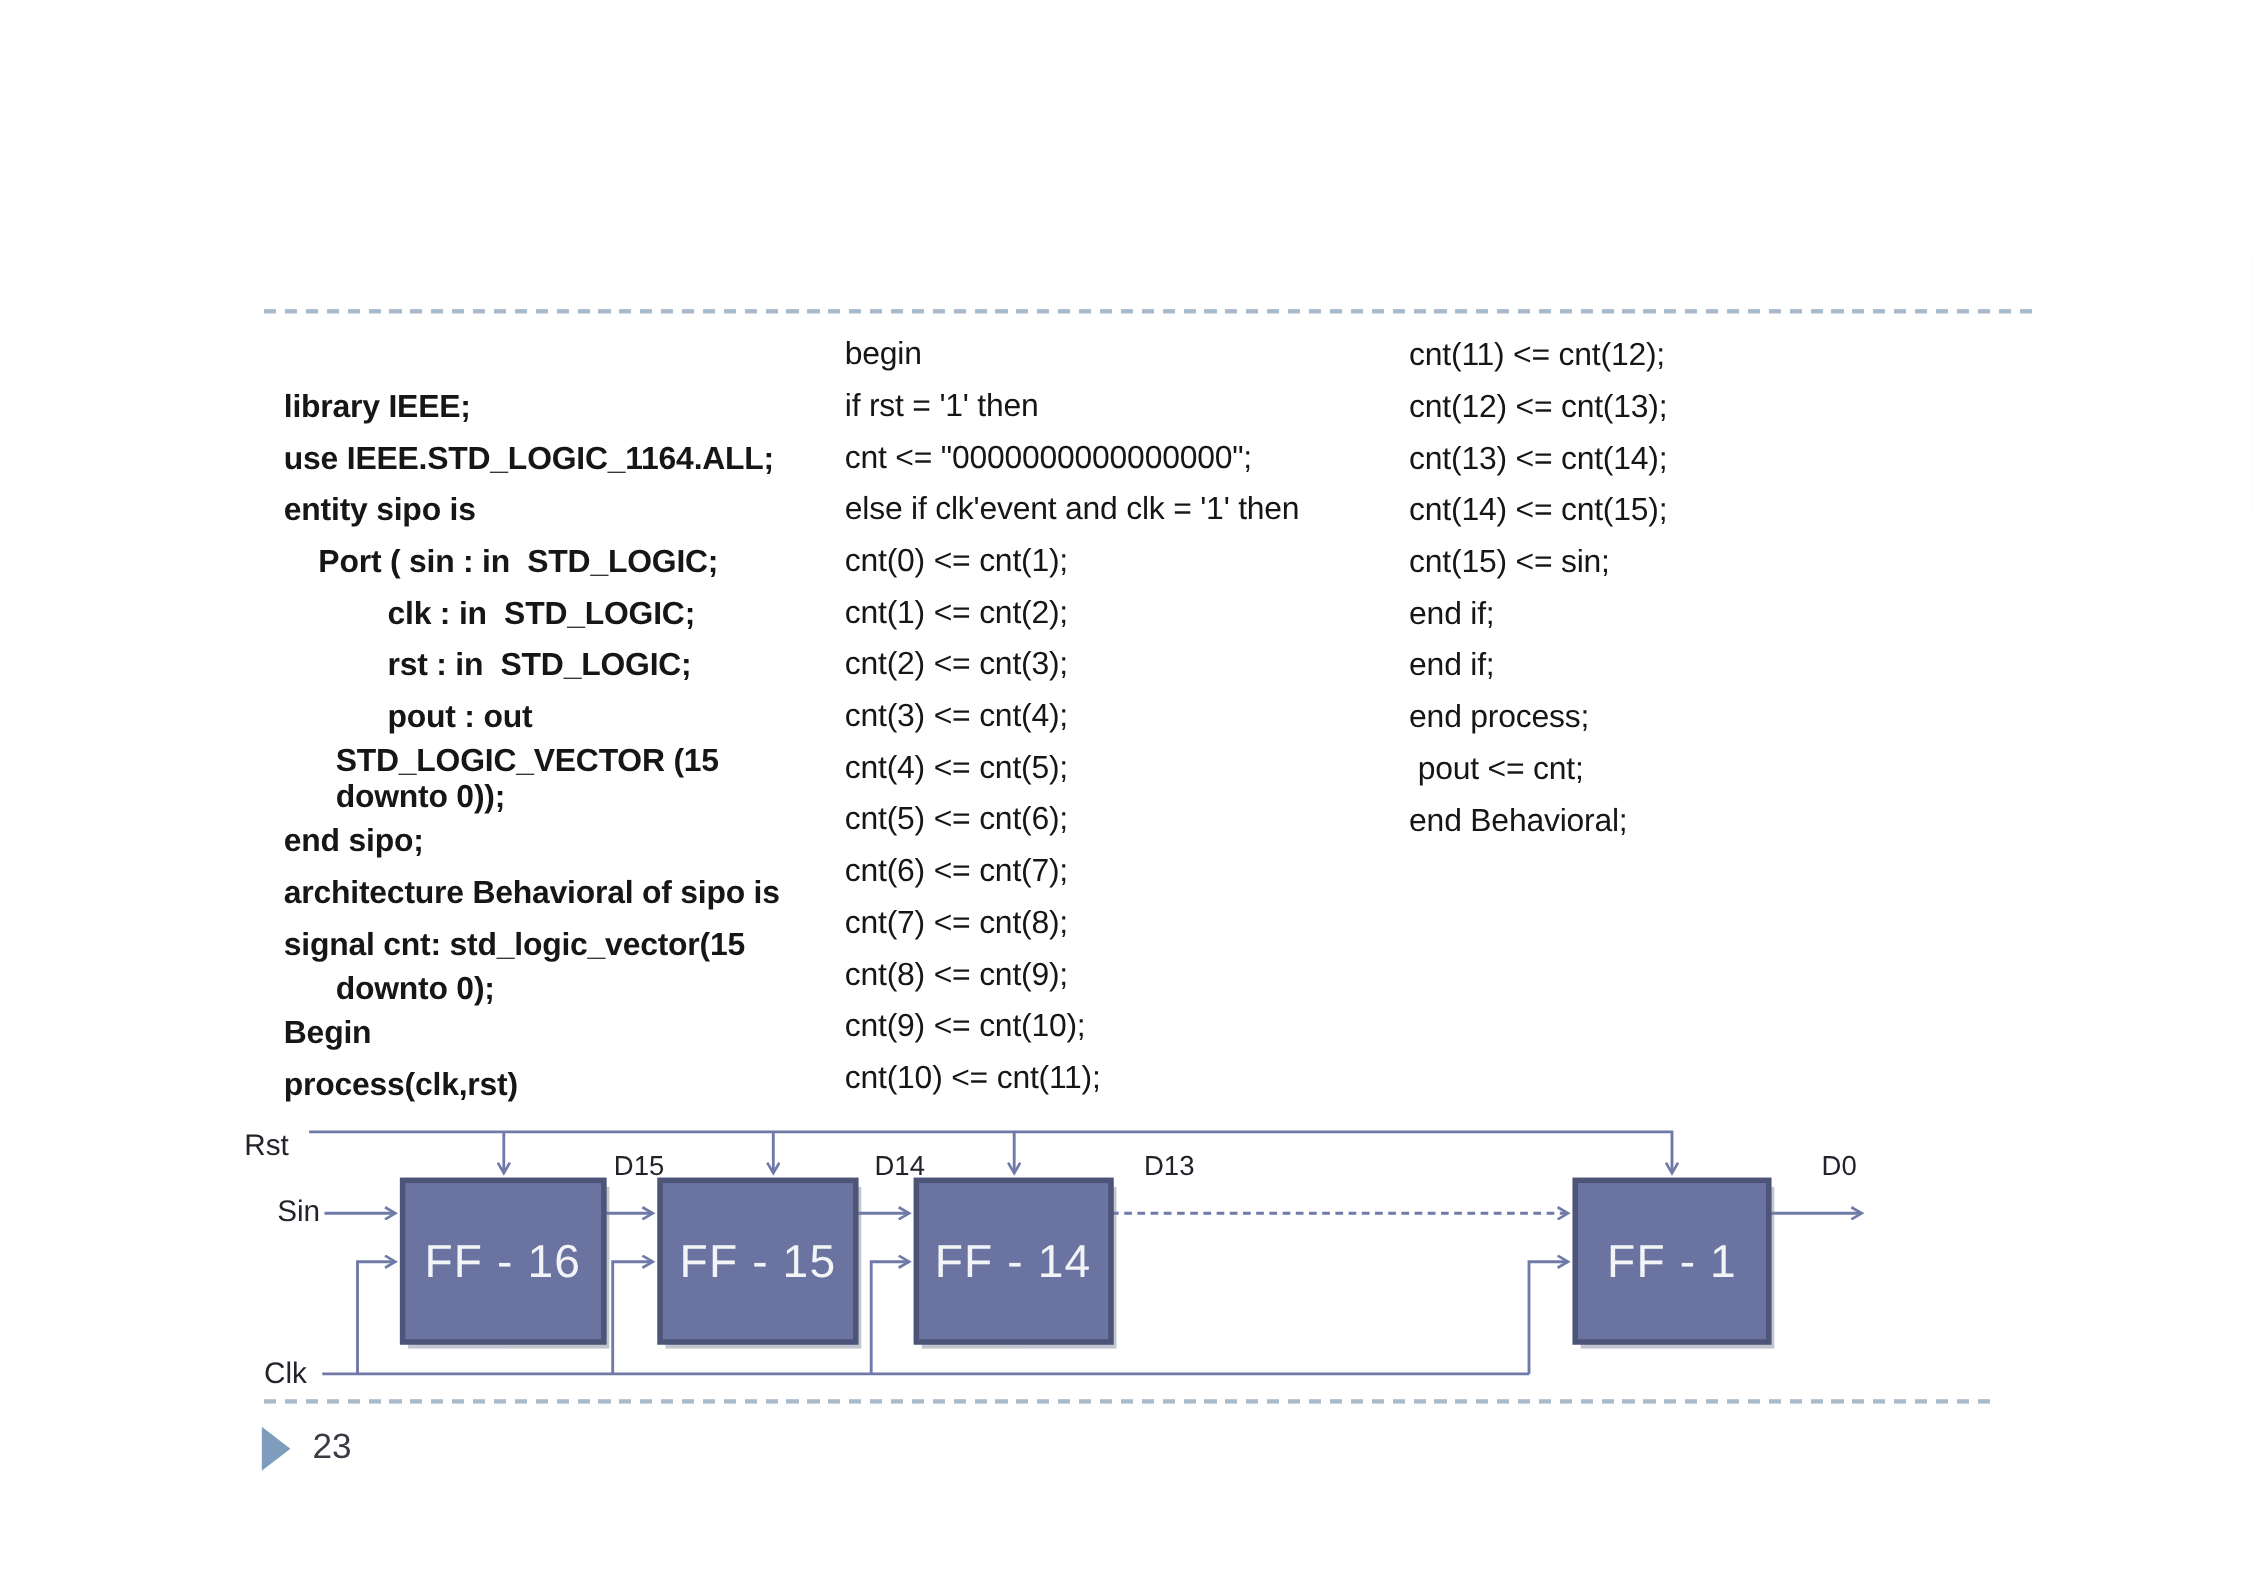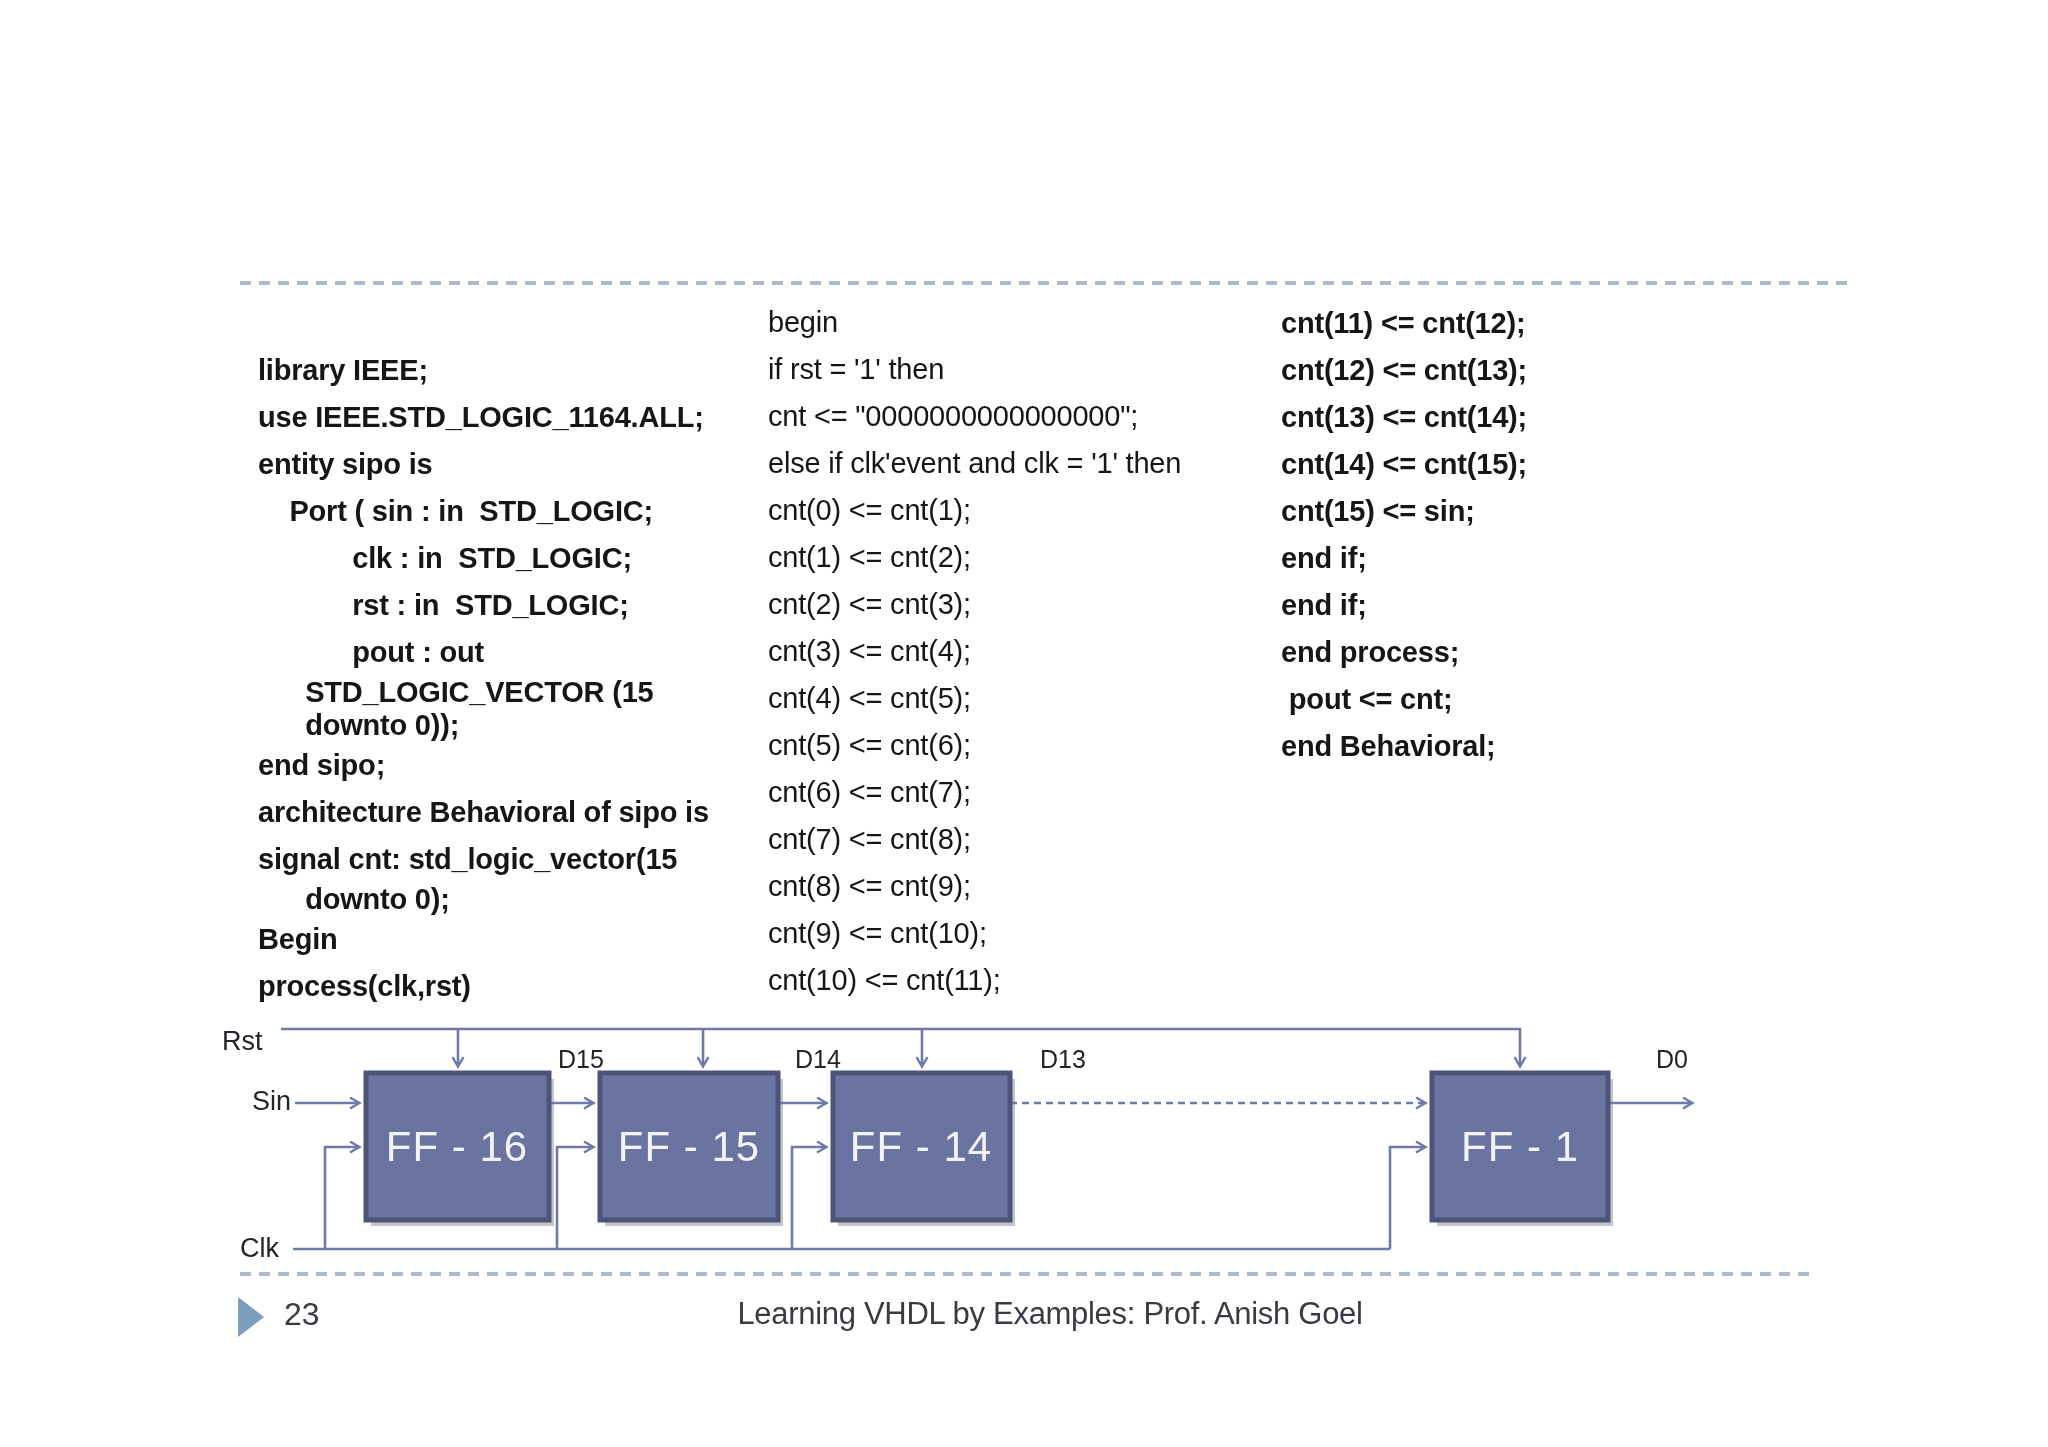--- a/index.html
+++ b/index.html
@@ -23,21 +23,21 @@
   .dash-bottom{left:240px;top:1272px;width:1575px;}
   .code{
     position:absolute;
     font-size:29px;color:#161616;letter-spacing:-0.2px;
     white-space:pre;
   }
   .code .code-line{line-height:47px;}
   .code .code-line.wrap{line-height:33px;}
   .col1{left:258px;top:347px;font-weight:bold;}
   .col2{left:768px;top:299px;}
-  .col3{left:1281px;top:300px;font-weight:bold;}
+  .col3{left:1281px;top:300px;}
   .diagram-svg{position:absolute;left:200px;top:1000px;}
   .sig-label{font-size:27px;fill:#23232b;}
   .bit-label{font-size:25px;fill:#23232b;}
   .ff-label{font-size:42px;fill:#f2f4f8;letter-spacing:1px;}
   .footer-triangle{
     position:absolute;left:238px;top:1297px;
     width:0;height:0;
     border-top:20px solid transparent;
     border-bottom:20px solid transparent;
     border-left:26px solid #7e9dbd;
@@ -119,15 +119,14 @@
     <text class="bit-label" x="558" y="1068">D15</text>
     <text class="bit-label" x="795" y="1068">D14</text>
     <text class="bit-label" x="1040" y="1068">D13</text>
     <text class="bit-label" x="1656" y="1068">D0</text>
   </svg>
 
   <div class="dashline dash-bottom"></div>
 
   <div class="footer-triangle"></div>
   <div class="page-number">23</div>
-  <div class="footer-caption">Learning VHDL by Examples: Prof. Anish Goel</div>
 
 </div>
 
 </body></html>

